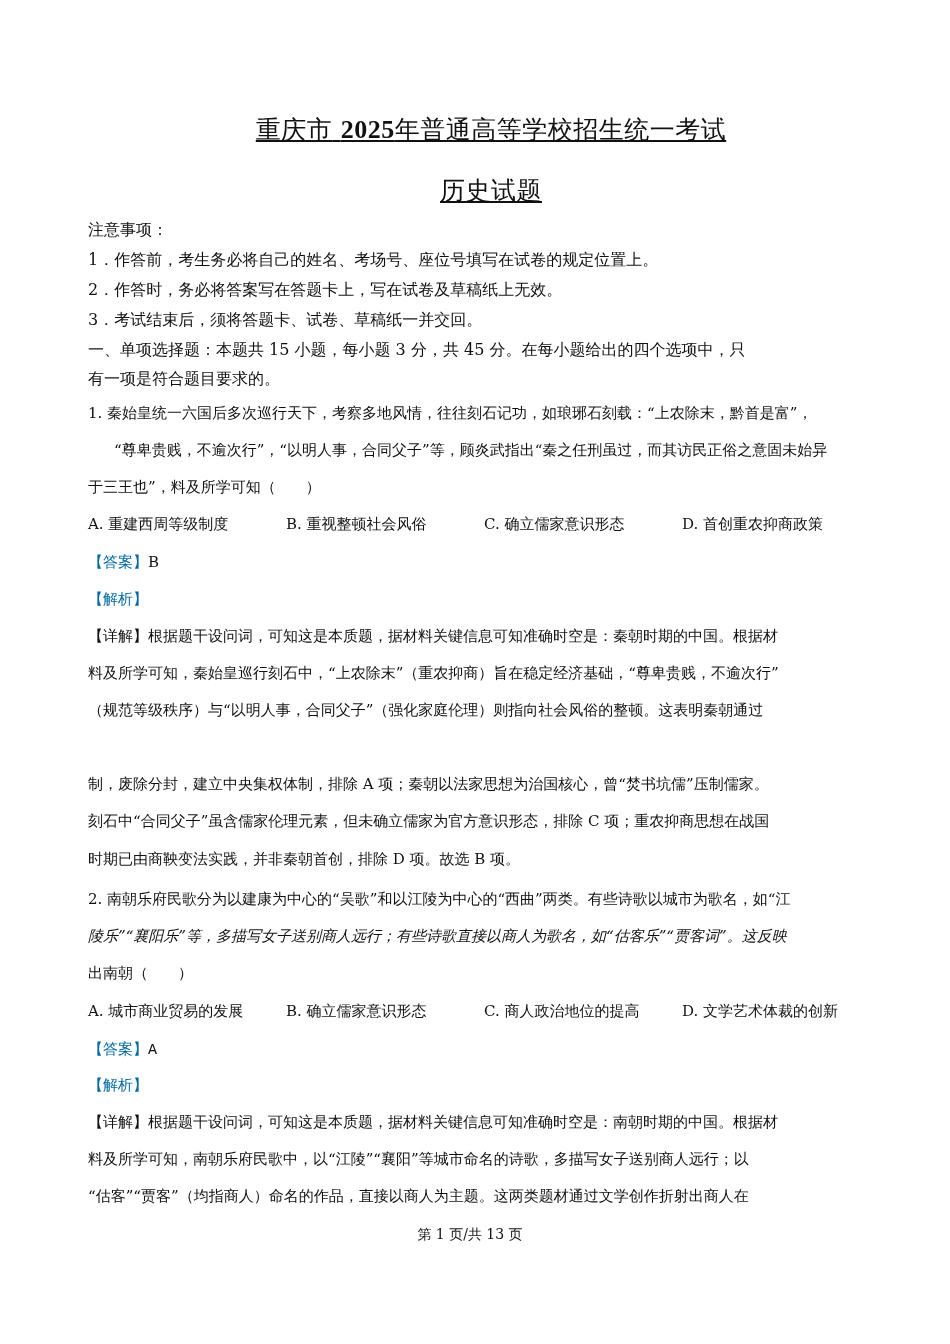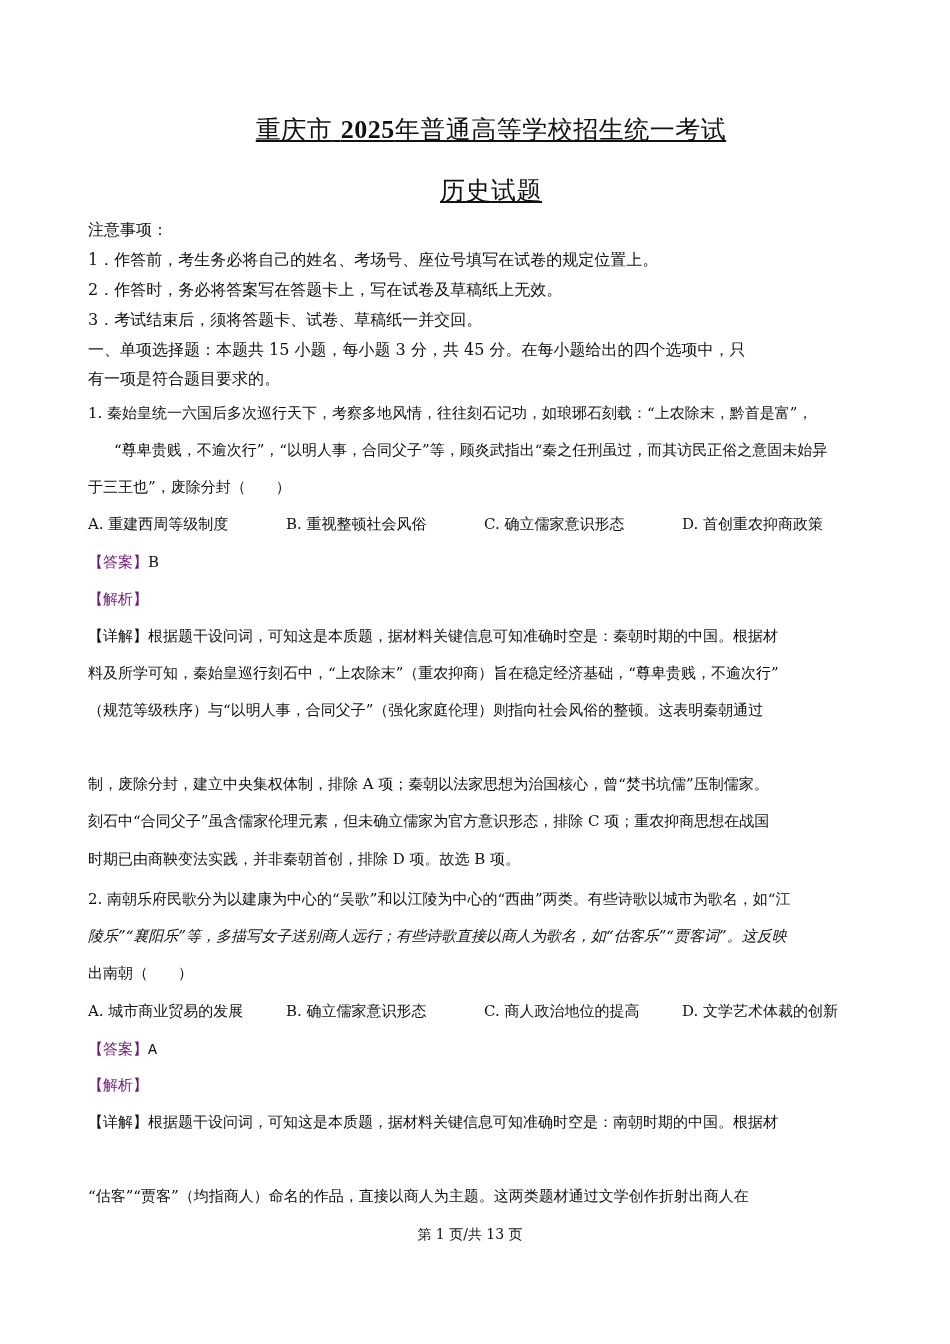--- a/index.html
+++ b/index.html
@@ -4,21 +4,21 @@
 <style>
   html, body { margin: 0; padding: 0; background: #ffffff; }
   body { width: 950px; height: 1344px; position: relative; overflow: hidden;
          font-family: "DejaVu Serif", "Liberation Serif", serif; color: #111; }
   .page { position: absolute; left: 0; top: 0; width: 950px; height: 1344px; }
   .title { position: absolute; left: 16px; width: 950px; text-align: center; font-size: 25px; letter-spacing: 0.5px; text-decoration: underline; }
   .title .num { font-weight: bold; font-family: "Liberation Serif", serif; font-size: 26px; }
   .ln { position: absolute; left: 88px; white-space: nowrap; }
   .notice { font-size: 16px; }
   .q { font-size: 15px; }
-  .blue { color: #701a75; }
+  .blue { color: #0369a1; }
   .opt { position: absolute; white-space: nowrap; font-size: 15px; }
   .footer { position: absolute; left: 0; width: 940px; text-align: center; font-size: 14px; top: 1226px; }
 </style>
 </head>
 <body>
 
 <div class="page">
 
   <div class="title" style="top:113px;">
     <span>重庆市</span>
@@ -28,21 +28,21 @@
 
   <div class="ln notice" style="top:220px;">注意事项：</div>
   <div class="ln notice" style="top:250px;">1．作答前，考生务必将自己的姓名、考场号、座位号填写在试卷的规定位置上。</div>
   <div class="ln notice" style="top:280px;">2．作答时，务必将答案写在答题卡上，写在试卷及草稿纸上无效。</div>
   <div class="ln notice" style="top:310px;">3．考试结束后，须将答题卡、试卷、草稿纸一并交回。</div>
   <div class="ln notice" style="top:340px;">一、单项选择题：本题共 15 小题，每小题 3 分，共 45 分。在每小题给出的四个选项中，只</div>
   <div class="ln notice" style="top:369px;">有一项是符合题目要求的。</div>
 
   <div class="ln q" style="top:404px;">1. 秦始皇统一六国后多次巡行天下，考察多地风情，往往刻石记功，如琅琊石刻载：“上农除末，黔首是富”，</div>
   <div class="ln q" style="top:441px;margin-left:26px;">“尊卑贵贱，不逾次行”，“以明人事，合同父子”等，顾炎武指出“秦之任刑虽过，而其访民正俗之意固未始异</div>
-  <div class="ln q" style="top:478px;">于三王也”，废除分封（　　）</div>
+  <div class="ln q" style="top:478px;">于三王也”，料及所学可知（　　）</div>
 
   <div class="opt" style="left:88px; top:515px;">A. 重建西周等级制度</div>
   <div class="opt" style="left:286px; top:515px;">B. 重视整顿社会风俗</div>
   <div class="opt" style="left:484px; top:515px;">C. 确立儒家意识形态</div>
   <div class="opt" style="left:682px; top:515px;">D. 首创重农抑商政策</div>
 
   <div class="ln q" style="top:553px;">
     <span class="blue">【答案】</span><span>B</span>
   </div>
   <div class="ln q blue" style="top:590px;">【解析】</div>
@@ -66,16 +66,17 @@
   <div class="opt" style="left:682px; top:1002px;">D. 文学艺术体裁的创新</div>
 
   <div class="ln q" style="top:1040px;font-family:Liberation Mono, monospace;">
     <span class="blue">【答案】</span><span>A</span>
   </div>
   <div class="ln q blue" style="top:1076px;">【解析】</div>
 
   <div class="ln q" style="top:1113px;">
     <span>【详解】</span><span>根据题干设问词，可知这是本质题，据材料关键信息可知准确时空是：南朝时期的中国。根据材</span>
   </div>
+  <div class="ln q" style="top:1150px;">料及所学可知，南朝乐府民歌中，以“江陵”“襄阳”等城市命名的诗歌，多描写女子送别商人远行；以</div>
   <div class="ln q" style="top:1187px;">“估客”“贾客”（均指商人）命名的作品，直接以商人为主题。这两类题材通过文学创作折射出商人在</div>
 
   <div class="footer">第 1 页/共 13 页</div>
 </div>
 
 </body></html>

